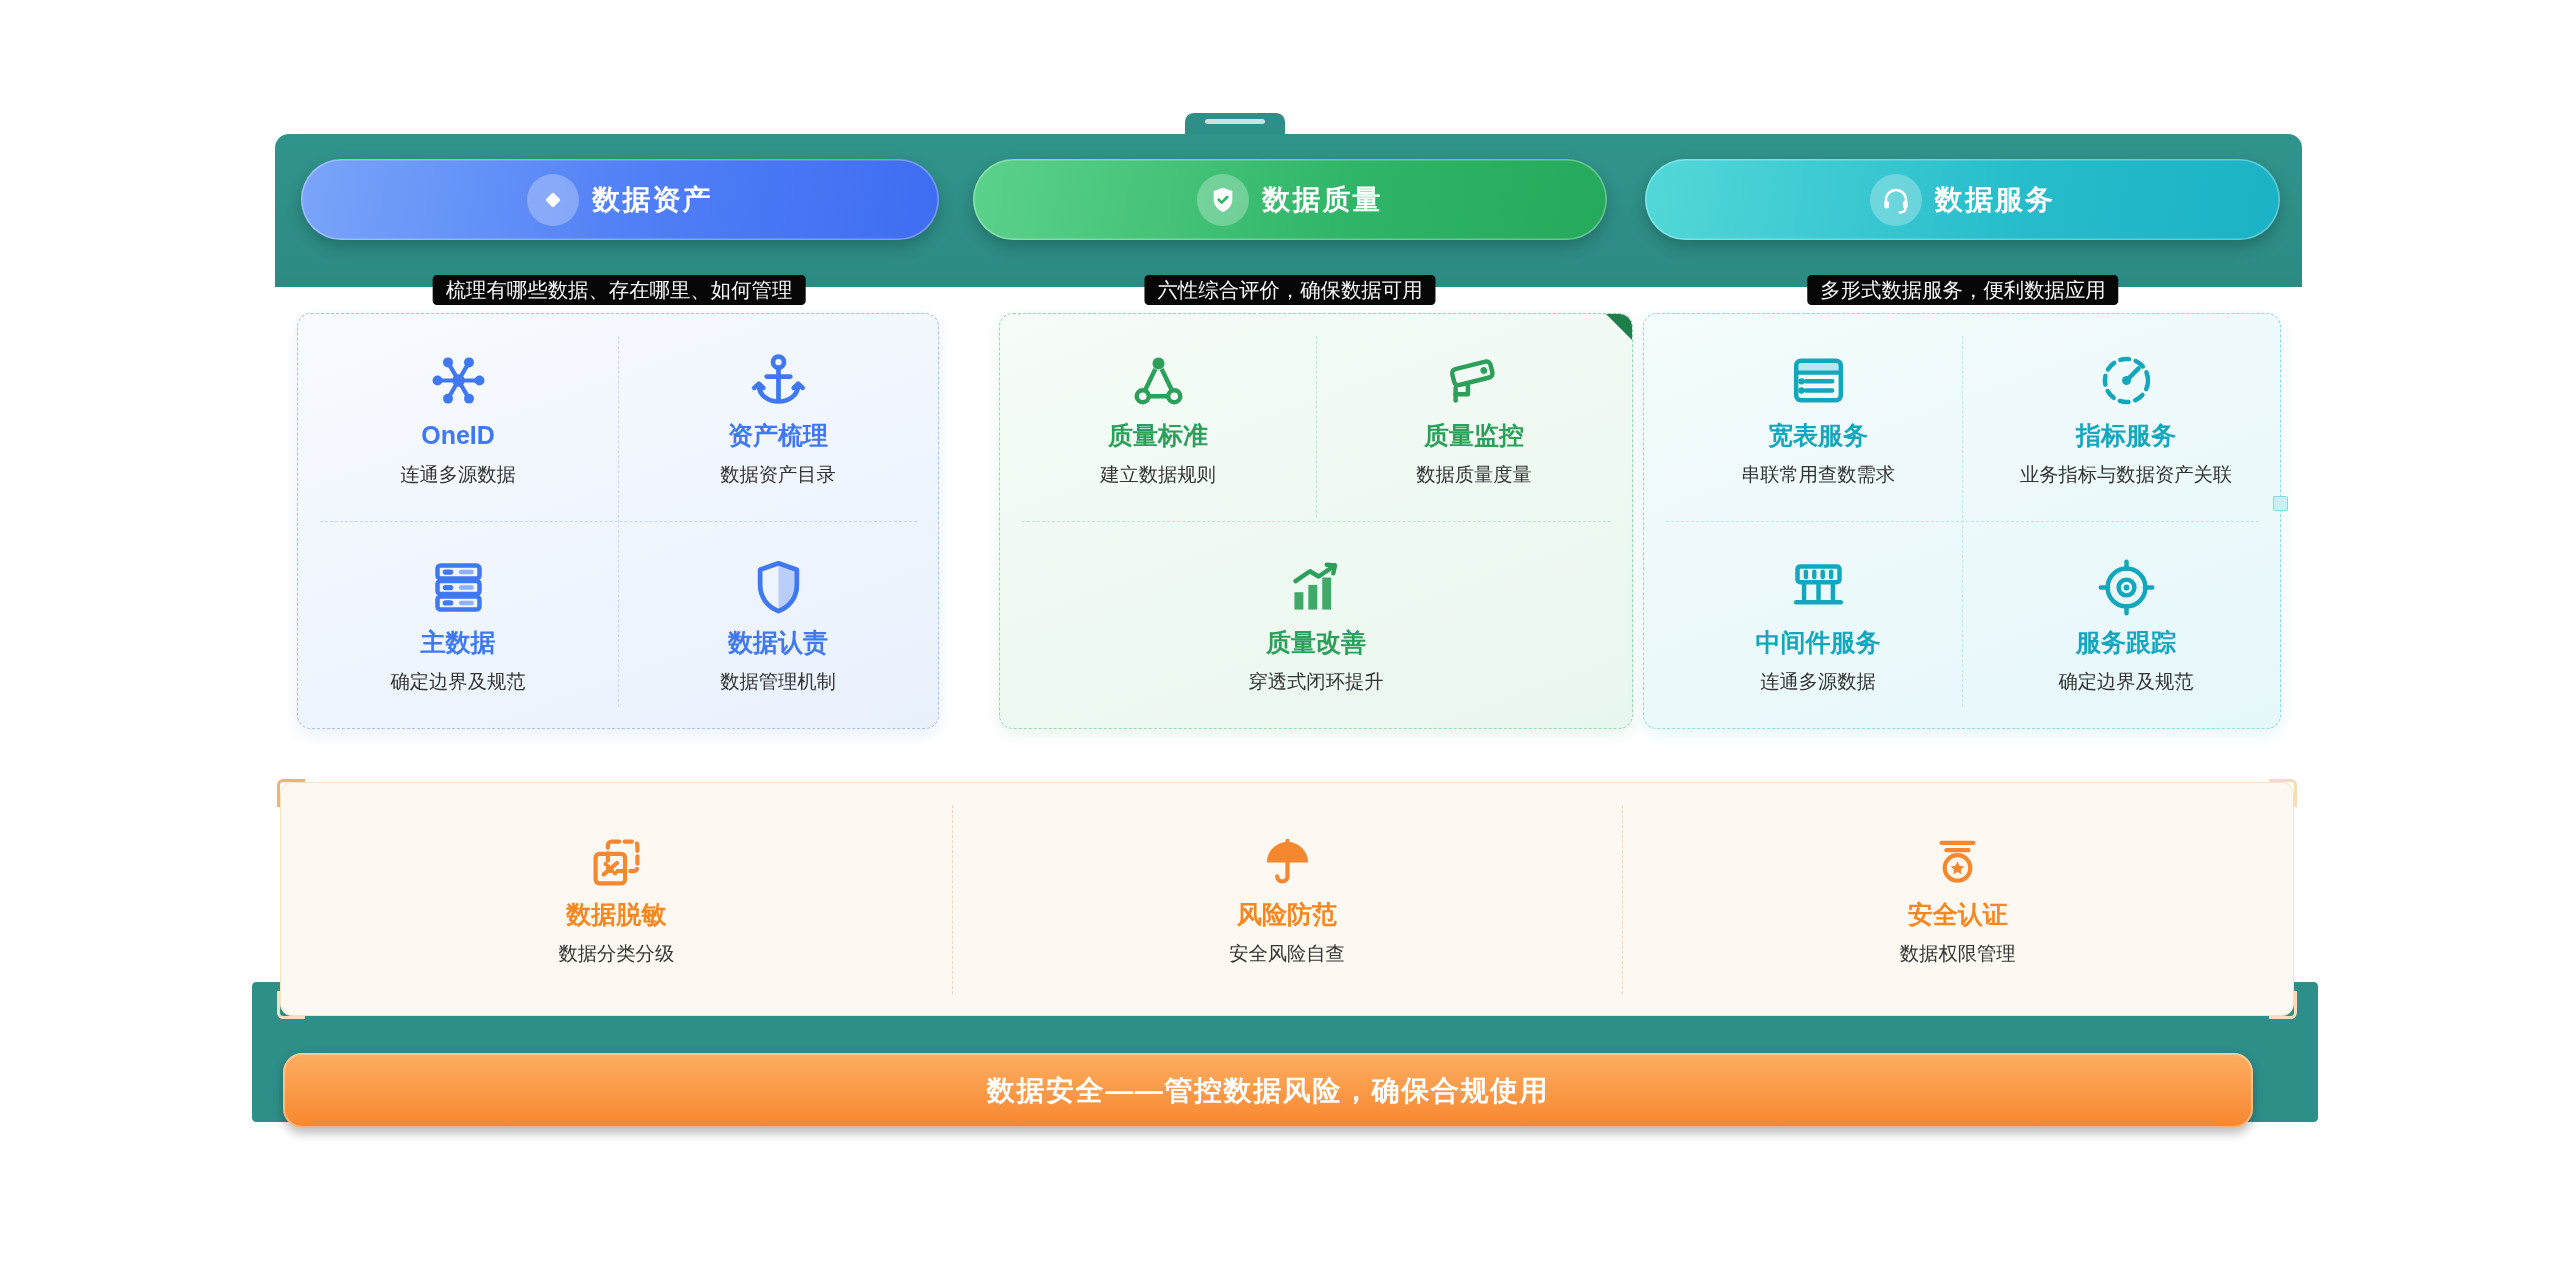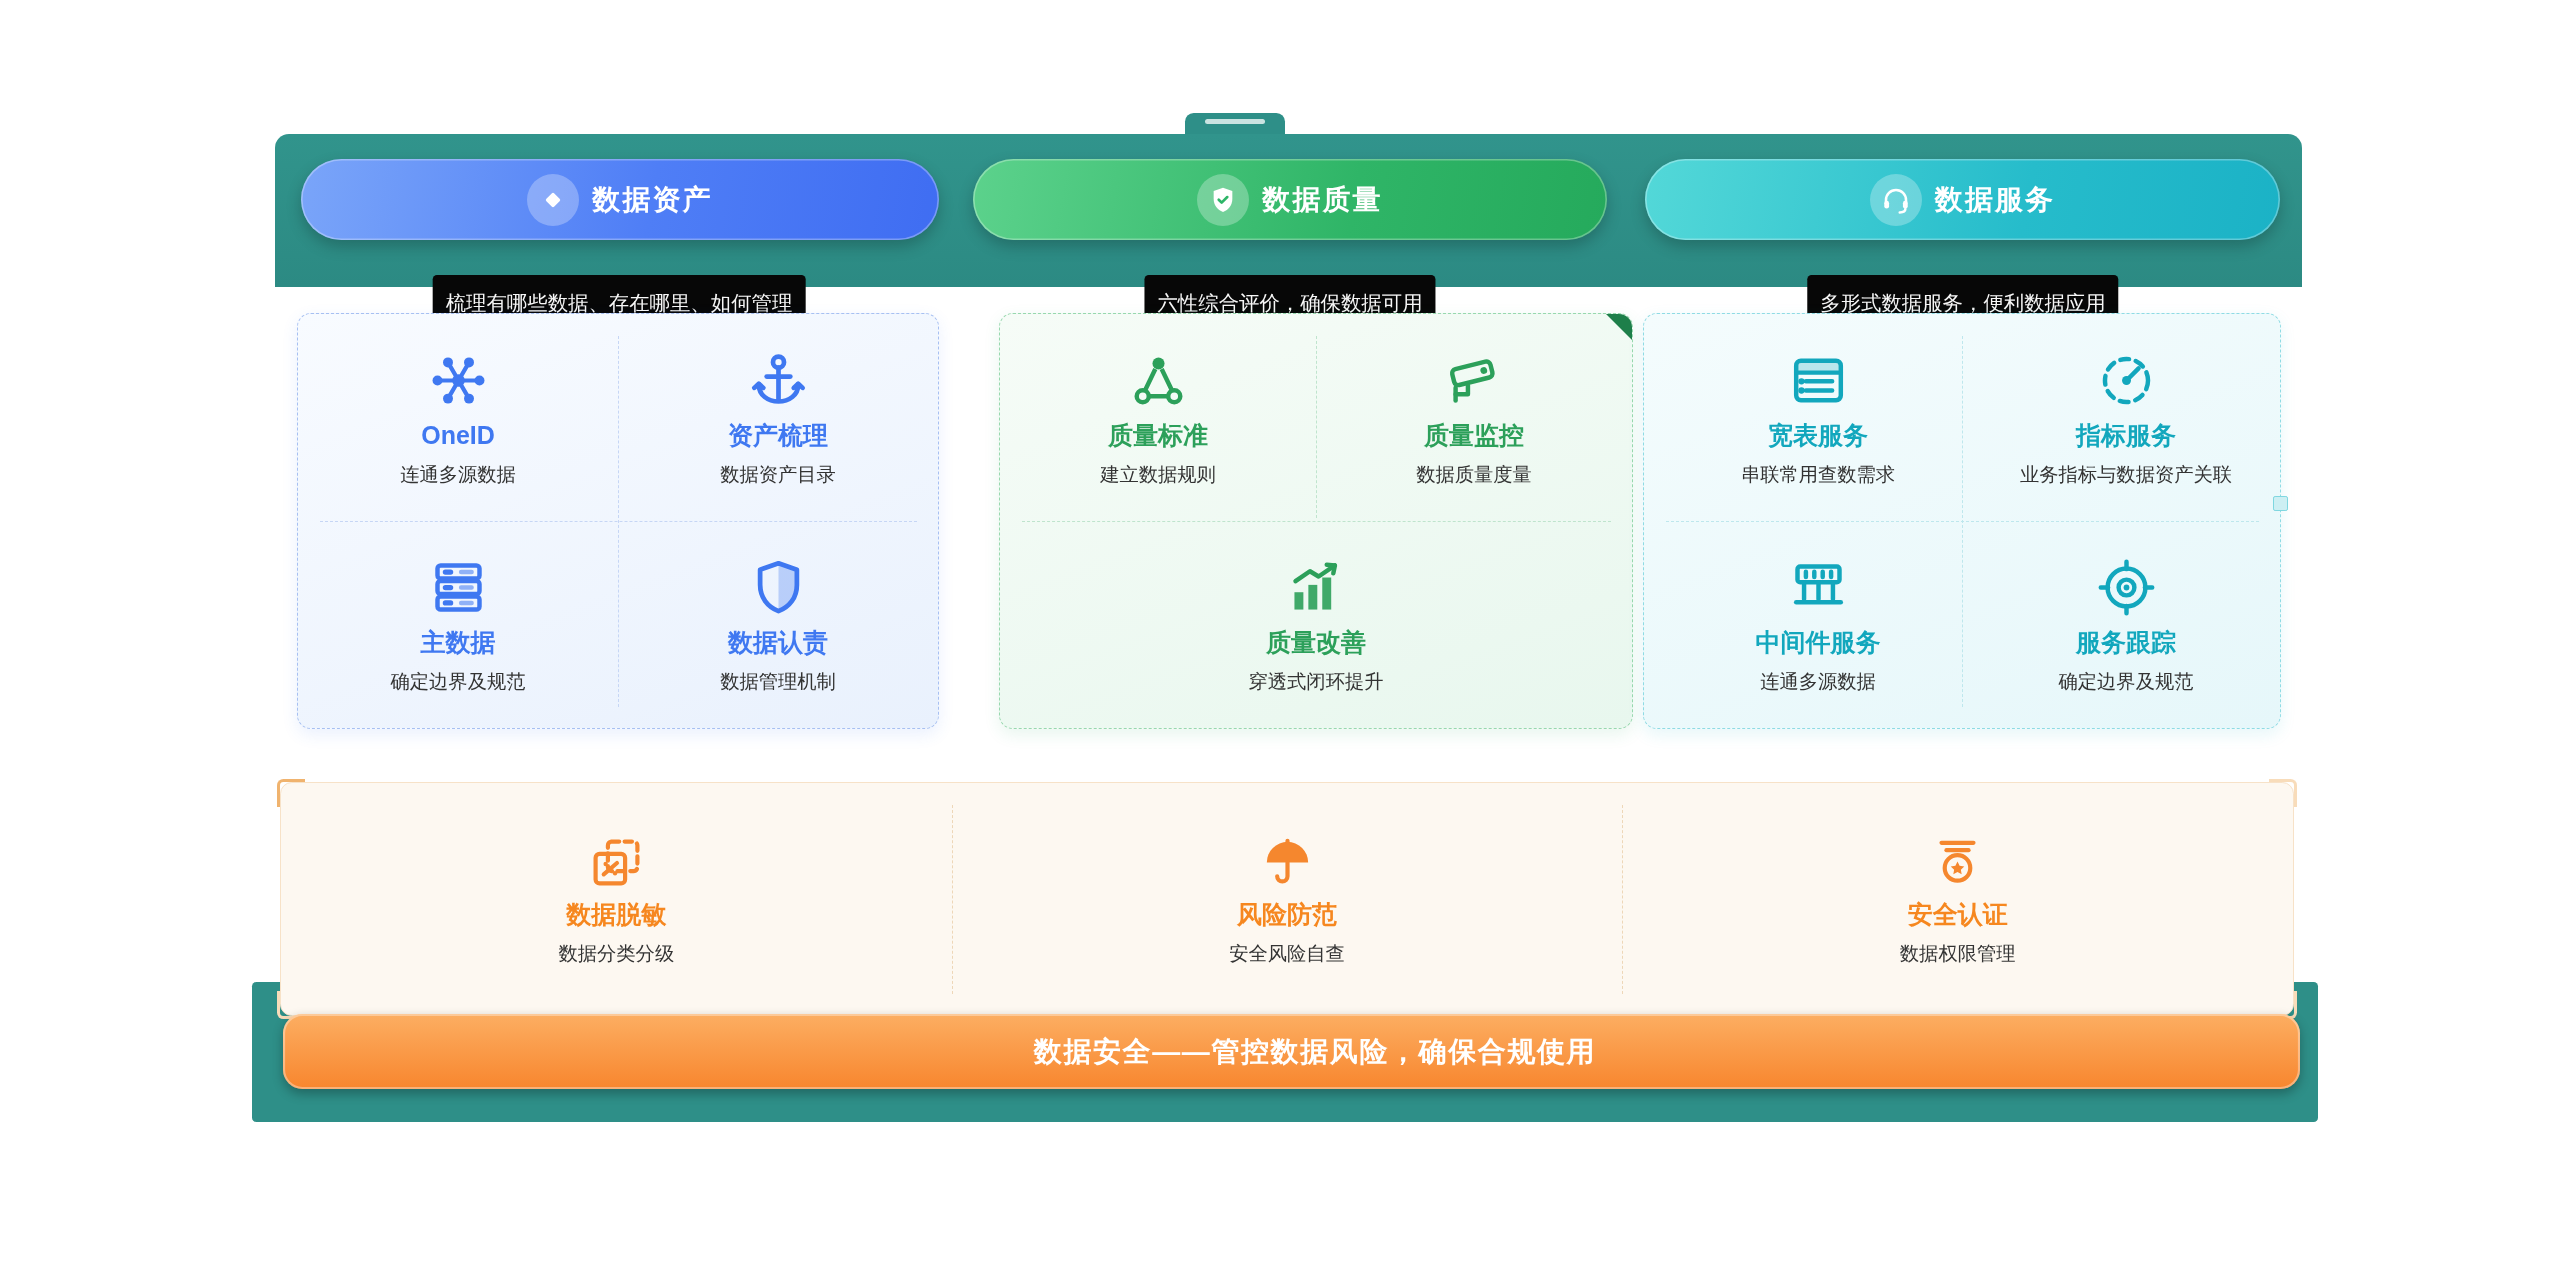--- a/index.html
+++ b/index.html
@@ -22,21 +22,21 @@
     box-shadow:0 6.4px 15px rgba(0,0,0,0.22), inset 0 0 0 1.6px rgba(255,255,255,0.30);cursor:pointer;margin-top:6px;}
   .btn-assets{left:301px;width:638px;background:linear-gradient(100deg,#7aa5f9 0%,#4f7ef6 55%,#3f6df2 100%);}
   .btn-quality{left:973px;width:634px;background:linear-gradient(100deg,#5cd28c 0%,#2fb567 60%,#25aa5c 100%);}
   .btn-services{left:1645px;width:635px;background:linear-gradient(100deg,#53d8d8 0%,#26bccb 60%,#1bb2c6 100%);}
   .hdr-btn .ic{width:52px;height:52px;border-radius:50%;background:rgba(255,255,255,0.28);
     display:flex;align-items:center;justify-content:center;flex:0 0 auto;}
   .hdr-btn .ic svg{width:32px;height:32px;}
 
   
   .badge{position:absolute;top:275px;transform:translateX(-50%);background:#070707;color:#f7f7f7;
-    font-size:20.4px;line-height:1;padding:18px 13px;border-radius:4.3px;white-space:nowrap;}
+    font-size:20.4px;line-height:1;padding:5px 13px;border-radius:4.3px;white-space:nowrap;}
   .badge.b1{left:619px;} .badge.b2{left:1290px;} .badge.b3{left:1963px;}
 
   
   .panel{position:absolute;top:313px;height:416px;border-radius:14px;box-sizing:border-box;}
   .panel.assets{left:297px;width:642px;background:linear-gradient(160deg,#f8fbff,#e9f1fd);
     border:1.6px dashed #a7c0f2;box-shadow:0 5.4px 16px rgba(61,114,242,0.10);}
   .panel.quality{left:999px;width:634px;background:linear-gradient(160deg,#f6fcf7,#e8f7ee);
     border:1.6px dashed #97d8ae;overflow:hidden;box-shadow:0 5.4px 16px rgba(42,168,94,0.10);}
   .panel.services{left:1643px;width:638px;background:linear-gradient(160deg,#f4fcfd,#e6f7fa);
     border:1.6px dashed #8fdbe4;box-shadow:0 5.4px 16px rgba(20,174,194,0.10);padding-left:20px;}
@@ -70,24 +70,24 @@
   .security .col{flex:1;display:flex;flex-direction:column;align-items:center;justify-content:center;cursor:pointer;}
   .security .vsep{left:auto;top:21.5px;bottom:21.5px;border-color:#eed7b8;}
   .security .vsep.v1{left:33.33%;} .security .vsep.v2{left:66.66%;}
   .security .icn{color:#f5872e;width:59px;height:59px;}
   .cb{position:absolute;width:25px;height:25px;}
   .cb.tl{top:-4.3px;left:-4.3px;border-top:3.8px solid #f0b36e;border-left:3.8px solid #f0b36e;border-top-left-radius:6.4px;}
   .cb.tr{top:-4.3px;right:-4.3px;border-top:3.8px solid #f8dcba;border-right:3.8px solid #f8dcba;border-top-right-radius:6.4px;}
   .cb.bl{bottom:-4.3px;left:-4.3px;border-bottom:3.8px solid #f8dcba;border-left:3.8px solid #f8dcba;border-bottom-left-radius:6.4px;}
   .cb.br{bottom:-4.3px;right:-4.3px;border-bottom:3.8px solid #f8dcba;border-right:3.8px solid #f8dcba;border-bottom-right-radius:6.4px;}
 
-  .sec-banner{position:absolute;left:283px;top:1014px;width:1970px;height:75px;border-radius:19.3px;
+  .sec-banner{position:absolute;left:283px;top:1053px;width:1970px;height:75px;border-radius:19.3px;
     background:linear-gradient(180deg,#fcae62,#f8862e);display:flex;align-items:center;justify-content:center;
     color:#fff;font-size:28px;font-weight:bold;letter-spacing:1.6px;
-    box-shadow:0 4.3px 10.7px rgba(0,0,0,0.28), inset 0 0 0 2.1px rgba(255,255,255,0.35);padding-left:47px;}
+    box-shadow:0 4.3px 10.7px rgba(0,0,0,0.28), inset 0 0 0 2.1px rgba(255,255,255,0.35);}
 </style>
 </head>
 <body>
 
 <div class="abs top-tab">
     <i></i>
   </div>
 <div class="abs teal-top"></div>
 <div class="abs teal-bottom"></div>
 

